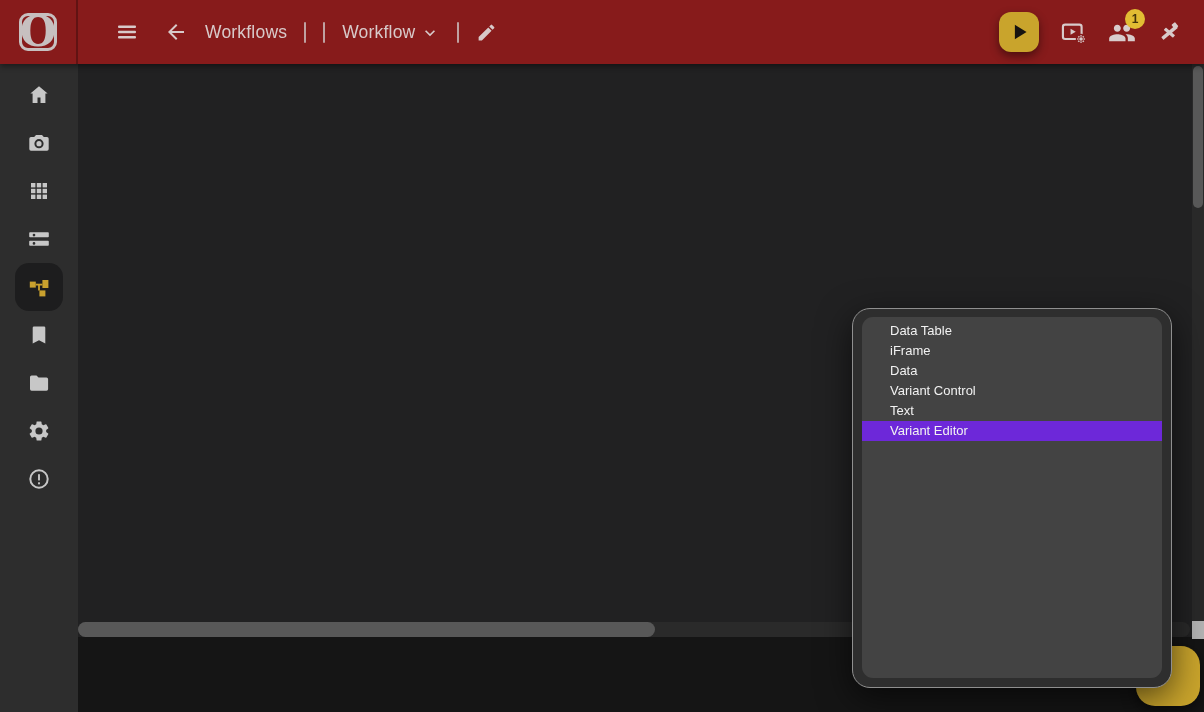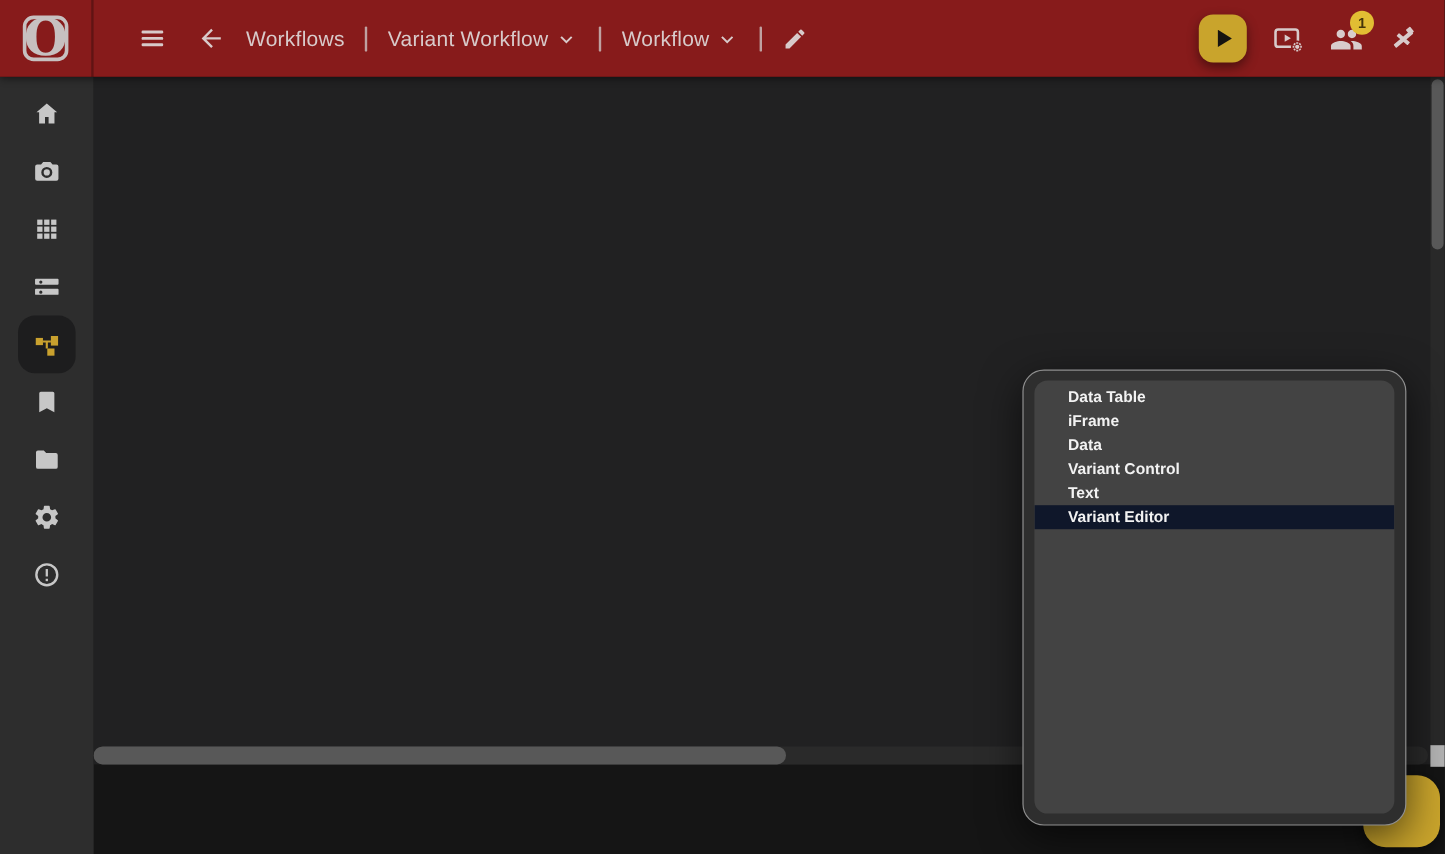--- a/index.html
+++ b/index.html
@@ -70,22 +70,22 @@
          border-radius:19px; background:#c9a42c; z-index:6; cursor:pointer;
          box-shadow:0 5px 14px rgba(0,0,0,.5); }
 
   
   .panel { position:absolute; left:852px; top:308px; width:320px; height:380px;
            background:#2e2e2e; border:1.5px solid #8f8f8f; border-radius:18px;
            z-index:8; box-shadow:0 10px 34px rgba(0,0,0,.6); }
   .panel-inner { position:absolute; left:9px; top:8px; right:9px; bottom:9px;
                  background:#434343; border-radius:11px; padding-top:4px; overflow:hidden; }
   .menu-item { height:20px; line-height:20px; padding-left:28px; font-size:13px;
-               font-weight:bold; color:#f2f2f2; cursor:pointer; white-space:nowrap; }
-  .menu-item.selected { background:#0f172a; }
+               font-weight:normal; color:#f2f2f2; cursor:pointer; white-space:nowrap; }
+  .menu-item.selected { background:#6d28d9; }
 </style>
 </head>
 <body>
 
 <div class="stage">
 
   <div class="topbar">
     <div class="logo-cell">
       <div class="logo-box">
         <span class="logo-letter">O</span>
@@ -100,28 +100,20 @@
             <rect x="3" y="16.1" width="18" height="2.4" rx="1"></rect>
           </svg>
       </span>
       <span class="tb-ico" style="margin-left:8px;">
         <svg viewBox="0 0 24 24" fill="currentColor">
             <path d="M20 11H7.8l5.6-5.6L12 4l-8 8 8 8 1.4-1.4L7.8 13H20v-2z"></path>
           </svg>
       </span>
       <span class="crumb">Workflows</span>
       <span class="sep"></span>
-      <span class="dd">
-        <span class="crumb">Variant Workflow</span>
-        <span class="chev">
-          <svg viewBox="0 0 24 24" fill="currentColor">
-              <path d="M16.59 8.59 12 13.17 7.41 8.59 6 10l6 6 6-6z"></path>
-            </svg>
-        </span>
-      </span>
       <span class="sep"></span>
       <span class="dd">
         <span class="crumb">Workflow</span>
         <span class="chev">
           <svg viewBox="0 0 24 24" fill="currentColor">
               <path d="M16.59 8.59 12 13.17 7.41 8.59 6 10l6 6 6-6z"></path>
             </svg>
         </span>
       </span>
       <span class="sep"></span>

